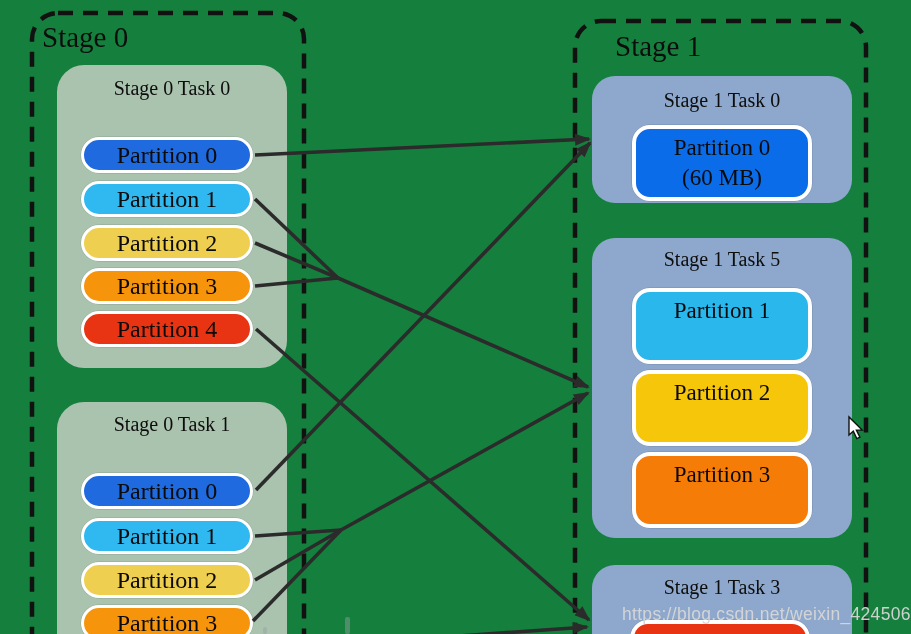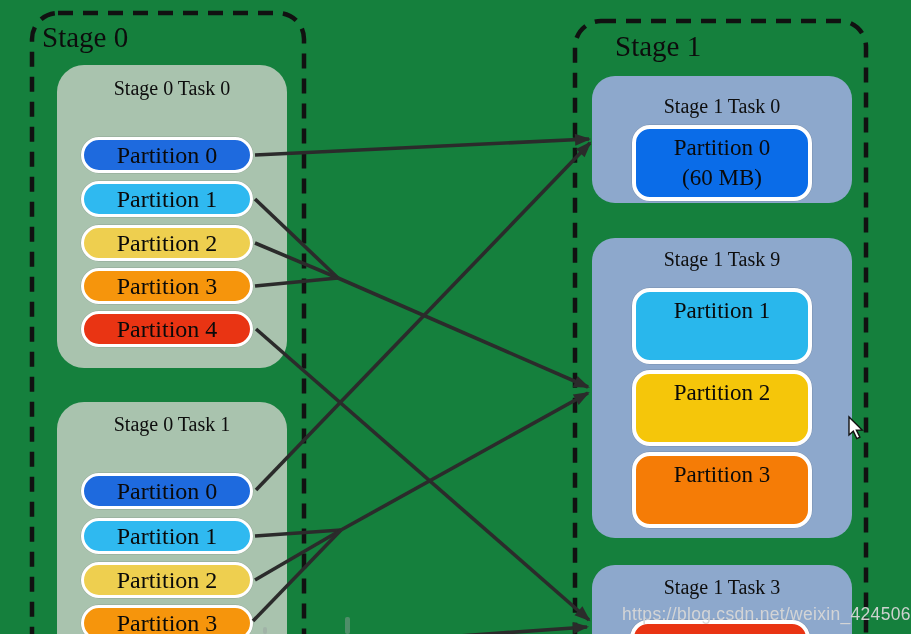--- a/index.html
+++ b/index.html
@@ -15,21 +15,21 @@
   .task-box.green{background:#a9c3ae;}
   .task-box.blue{background:#8da8cc;}
   #s0t0{left:57px;top:65px;width:230px;height:303px;}
   #s0t1{left:57px;top:402px;width:230px;height:262px;}
   #s1t0{left:592px;top:76px;width:260px;height:127px;border-radius:23px;}
   #s1t1{left:592px;top:238px;width:260px;height:300px;border-radius:23px;}
   #s1t2{left:592px;top:565px;width:260px;height:120px;border-radius:23px;}
   .task-title{position:absolute;left:0;right:0;text-align:center;font-size:20px;color:#0d0d0d;}
   #s0t0 .task-title{top:12px;}
   #s0t1 .task-title{top:11px;}
-  #s1t0 .task-title{top:19px;}
+  #s1t0 .task-title{top:13px;}
   #s1t1 .task-title{top:10px;}
   #s1t2 .task-title{top:11px;}
   .pill{
     position:absolute;width:166px;height:30px;border:3px solid #fff;border-radius:19px;
     font-size:24px;line-height:31px;text-align:center;color:#0a0a0a;
     box-shadow:0 0 0 0.5px rgba(0,0,0,.15);
   }
   .pill.s0{left:81px;}
   .bigpill{
     position:absolute;width:172px;border:4px solid #fff;border-radius:18px;
@@ -80,21 +80,21 @@
 
   <div class="task-box blue" id="s1t0" style="z-index:1">
     <div class="task-title">Stage 1 Task 0</div>
   </div>
   <div class="bigpill s1" style="top: 125px; z-index: 2; background-color: rgb(10, 108, 232);">
     <div>Partition 0</div>
     <div>(60 MB)</div>
   </div>
 
   <div class="task-box blue" id="s1t1" style="z-index:1">
-    <div class="task-title">Stage 1 Task 9</div>
+    <div class="task-title">Stage 1 Task 5</div>
   </div>
   <div class="bigpill s1" style="top: 288px; z-index: 2; background-color: rgb(41, 183, 236);">
     <div>Partition 1</div>
   </div>
   <div class="bigpill s1" style="top: 370px; z-index: 2; background-color: rgb(245, 198, 10);">
     <div>Partition 2</div>
   </div>
   <div class="bigpill s1" style="top: 452px; z-index: 2; background-color: rgb(245, 124, 6);">
     <div>Partition 3</div>
   </div>

